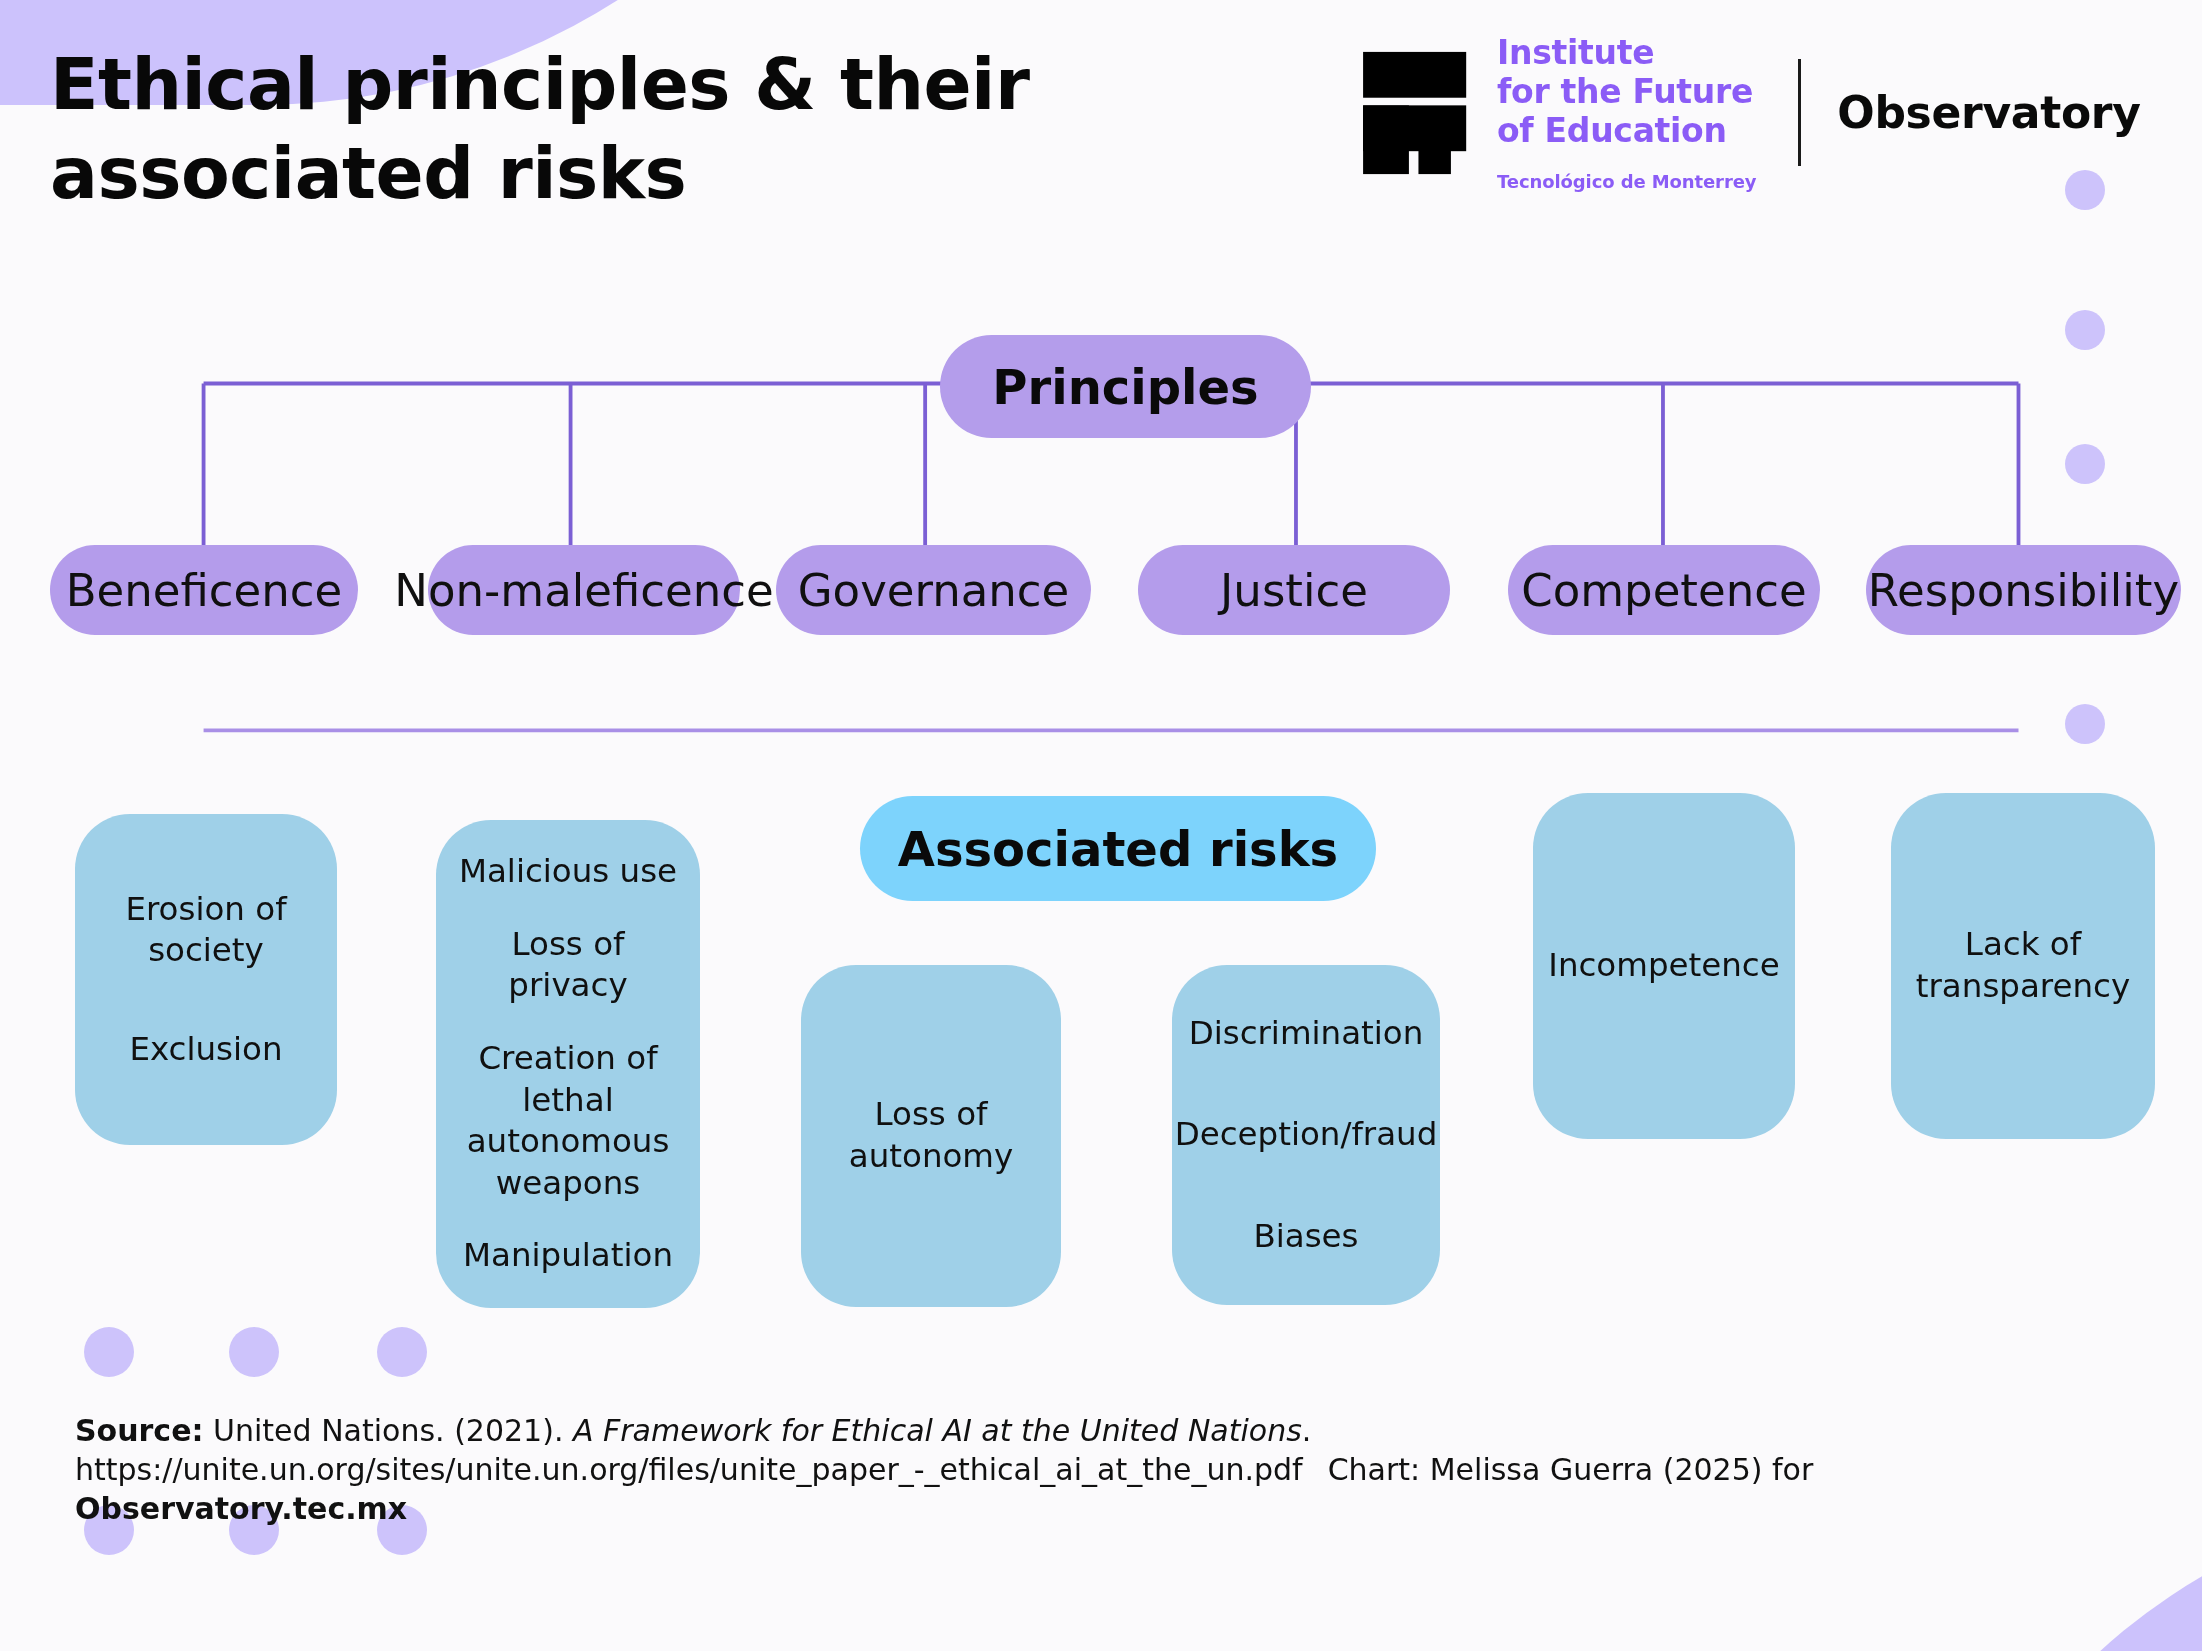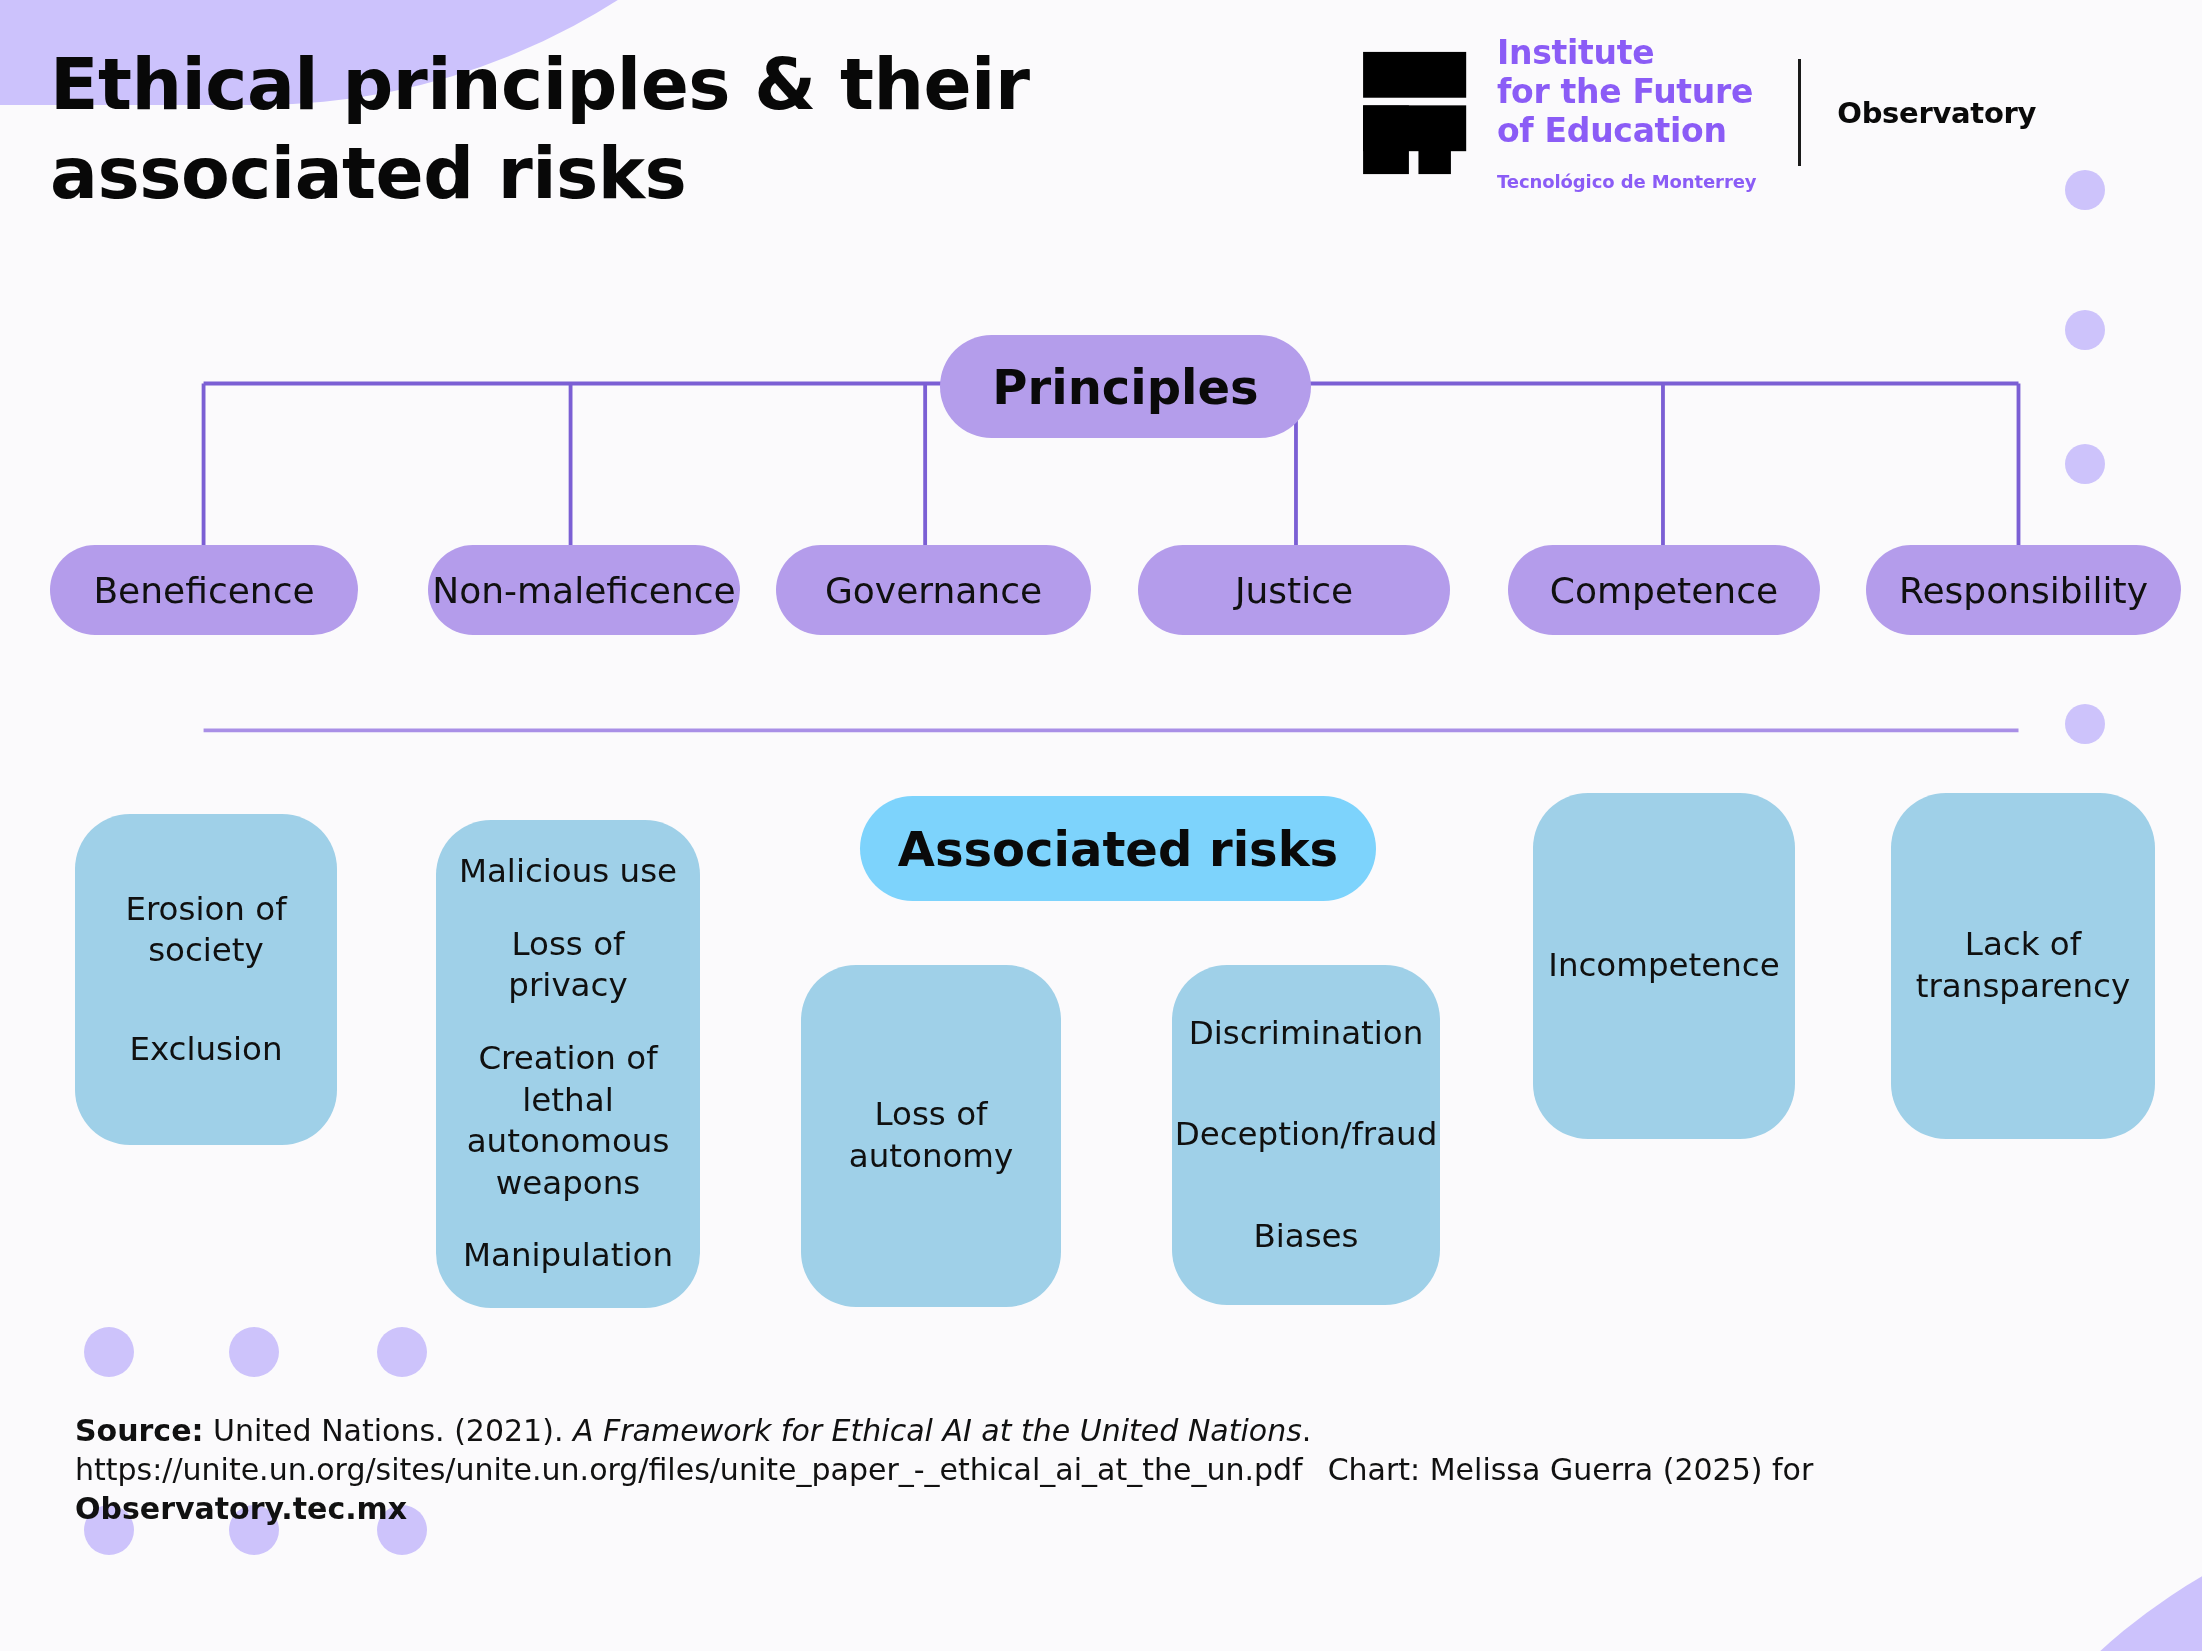--- a/index.html
+++ b/index.html
@@ -28,21 +28,21 @@
 
   
   #logo-lockup { position: absolute; left: 1361px; top: 32.5px; display: flex; align-items: center; }
   #logo-mark { width: 113px; height: 126px; flex: none; }
   #logo-words {
     margin-left: 23px; font-weight: 700; color: #8b5cf6;
     font-size: 33px; line-height: 1.19; letter-spacing: -0.3px;
   }
   #logo-sub { font-size: 18px; font-weight: 700; margin-top: 21px; letter-spacing: -0.1px; }
   #logo-divider { width: 2.9px; height: 107px; background: #1a1a1a; margin: 0 36px 0 42px; flex: none; }
-  #logo-observatory { font-size: 29px; font-weight: 700; color: #0a0a0a; letter-spacing: -0.3px; }
+  #logo-observatory { font-size: 44px; font-weight: 700; color: #0a0a0a; letter-spacing: -0.3px; }
 
   
   #connectors { position: absolute; left: 0; top: 0; width: 2202px; height: 1652px; }
 
   
   .node { position: absolute; display: flex; align-items: center; justify-content: center; text-align: center; }
 
   #principles-node {
     left: 940px; top: 335px; width: 371px; height: 103px;
     background: #B49DEB; border-radius: 57px;
@@ -51,21 +51,21 @@
   #associated-risks-node {
     left: 860px; top: 796px; width: 516px; height: 105px;
     background: #7dd3fc; border-radius: 55px;
     font-size: 48px; font-weight: 700; color: #0a0a0a;
   }
 
   .principle-pill {
     position: absolute; height: 90px;
     background: #B49CEB; border-radius: 50px;
     display: flex; align-items: center; justify-content: center;
-    font-size: 36px; color: #101010; white-space: nowrap;
+    font-size: 45px; color: #101010; white-space: nowrap;
   }
 
   .risk-box {
     position: absolute; background: #9FD0E8; border-radius: 55px;
     display: flex; flex-direction: column; align-items: center; justify-content: center;
     padding: 21px 16px; font-size: 32.5px; color: #101010; line-height: 1.28; text-align: center;
   }
   .risk-box .risk-item { display: block; }
 
   

